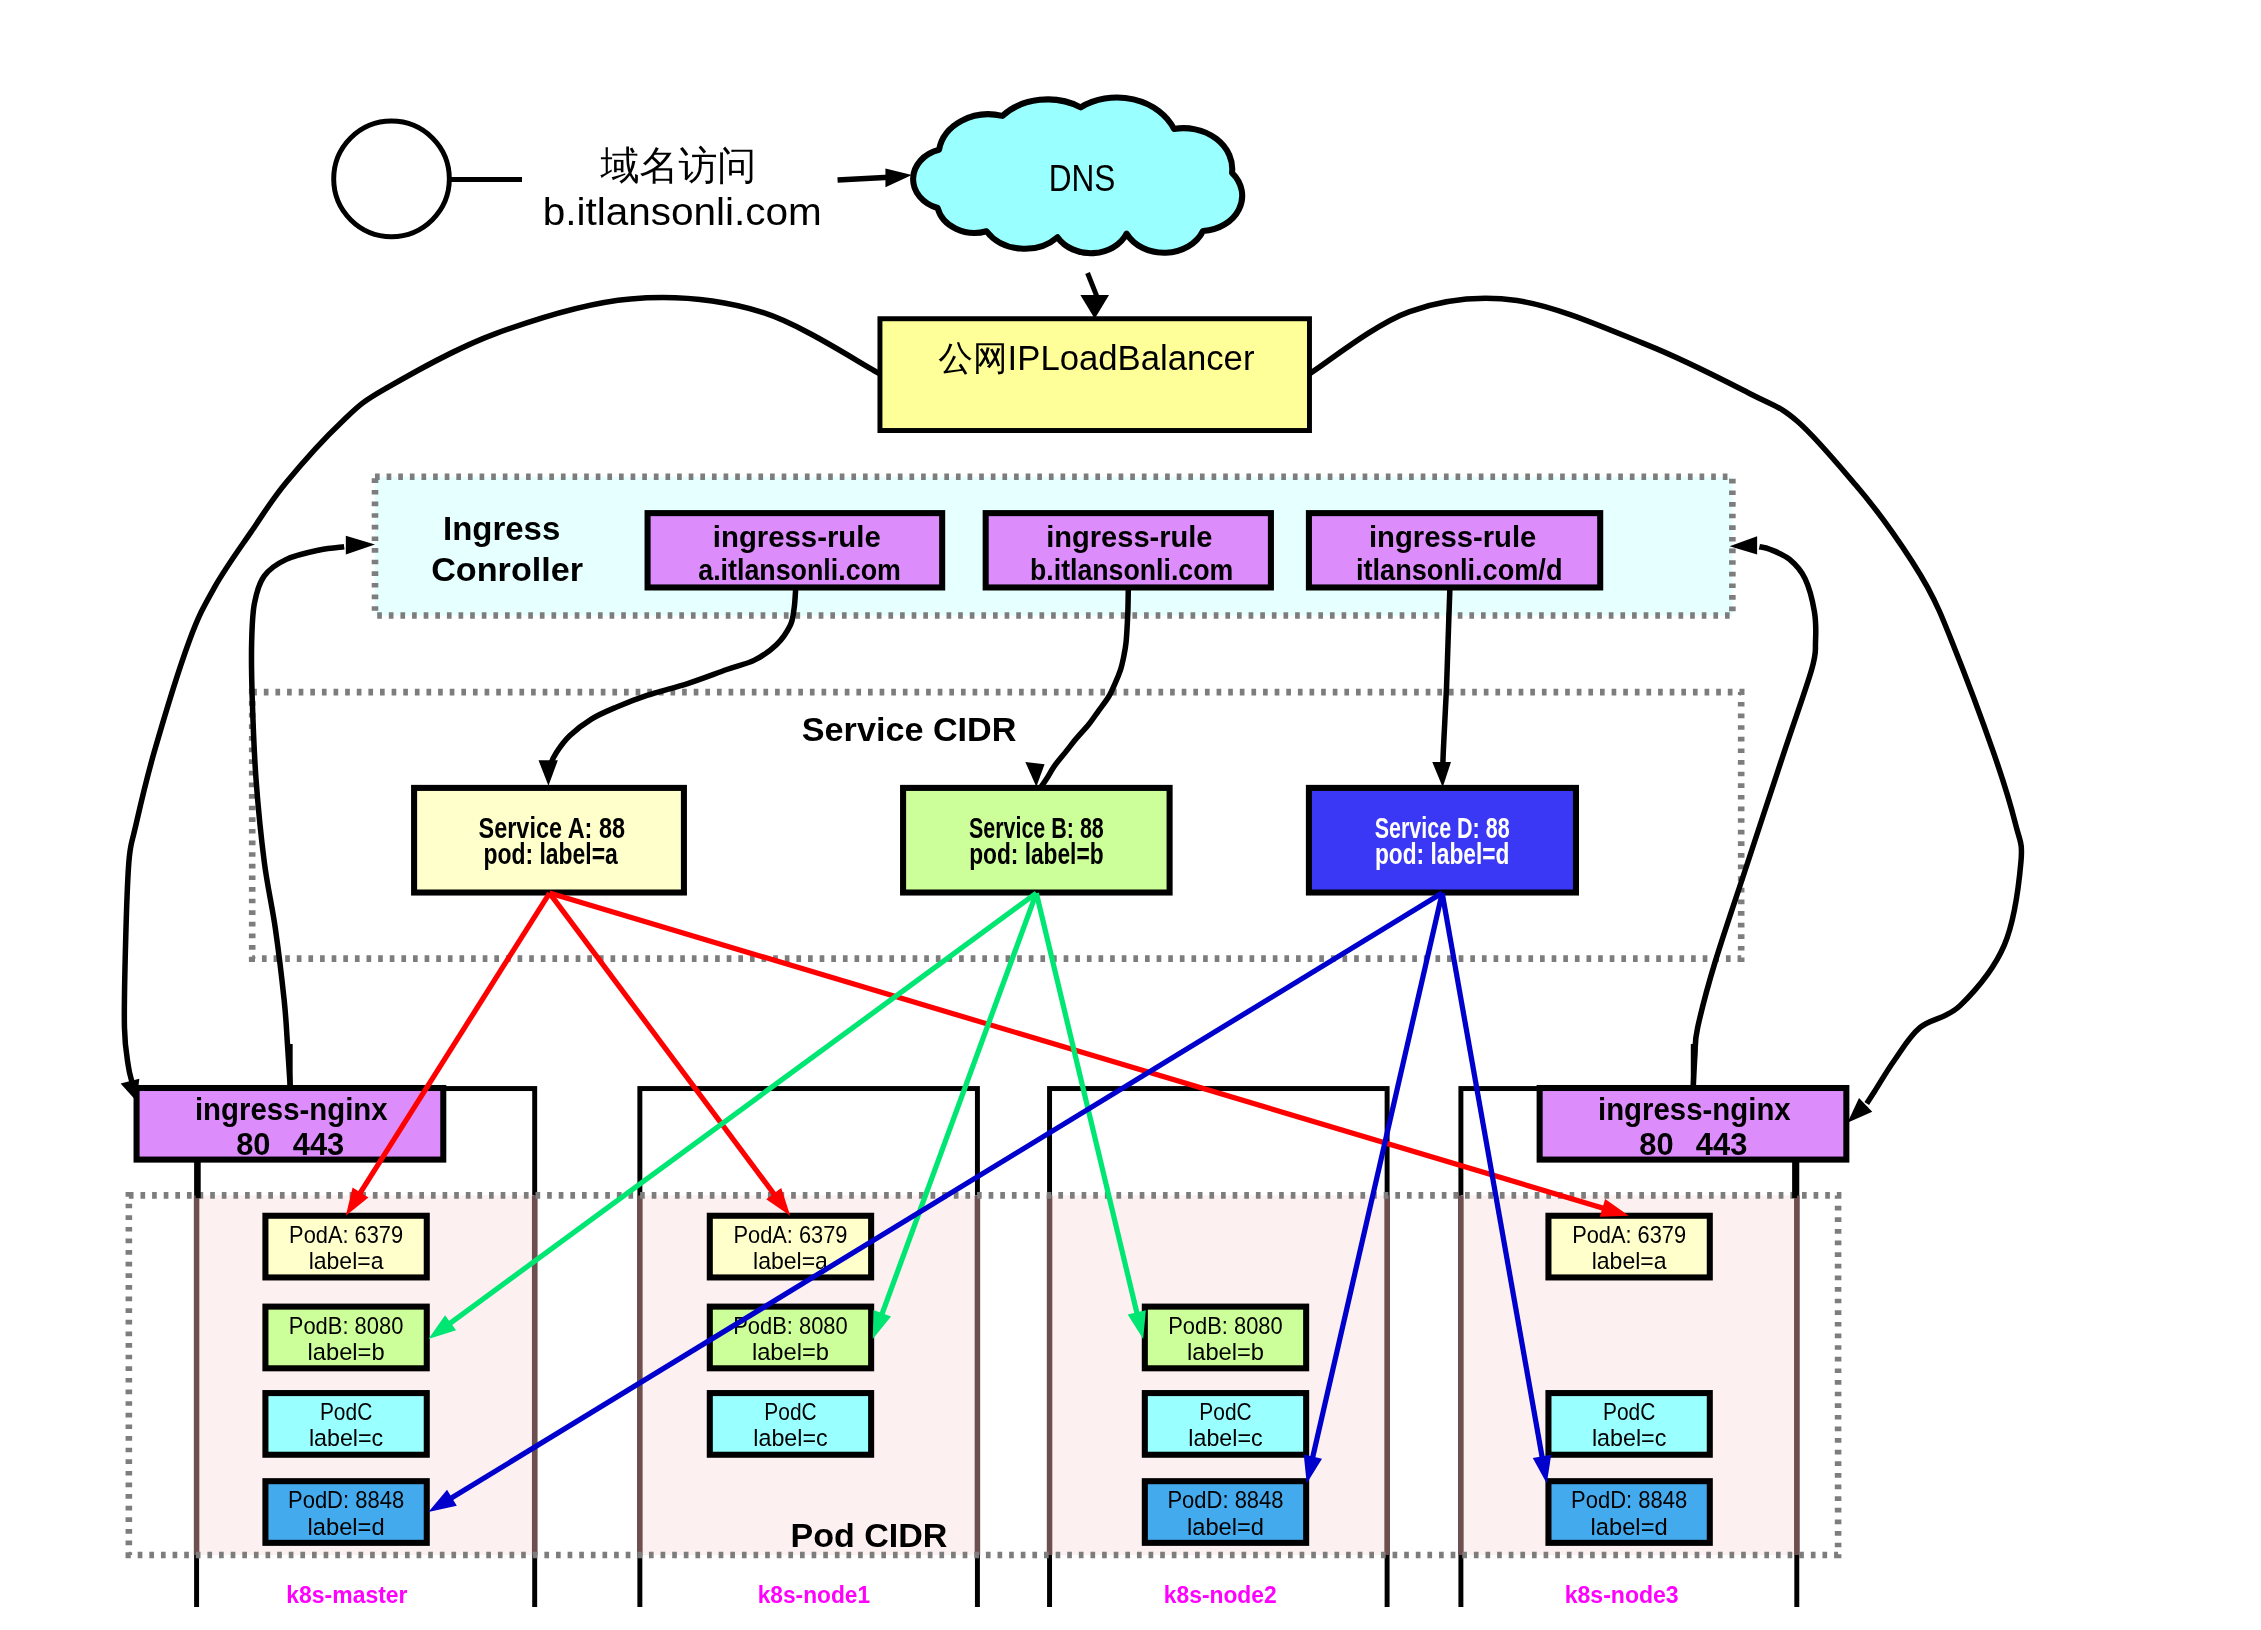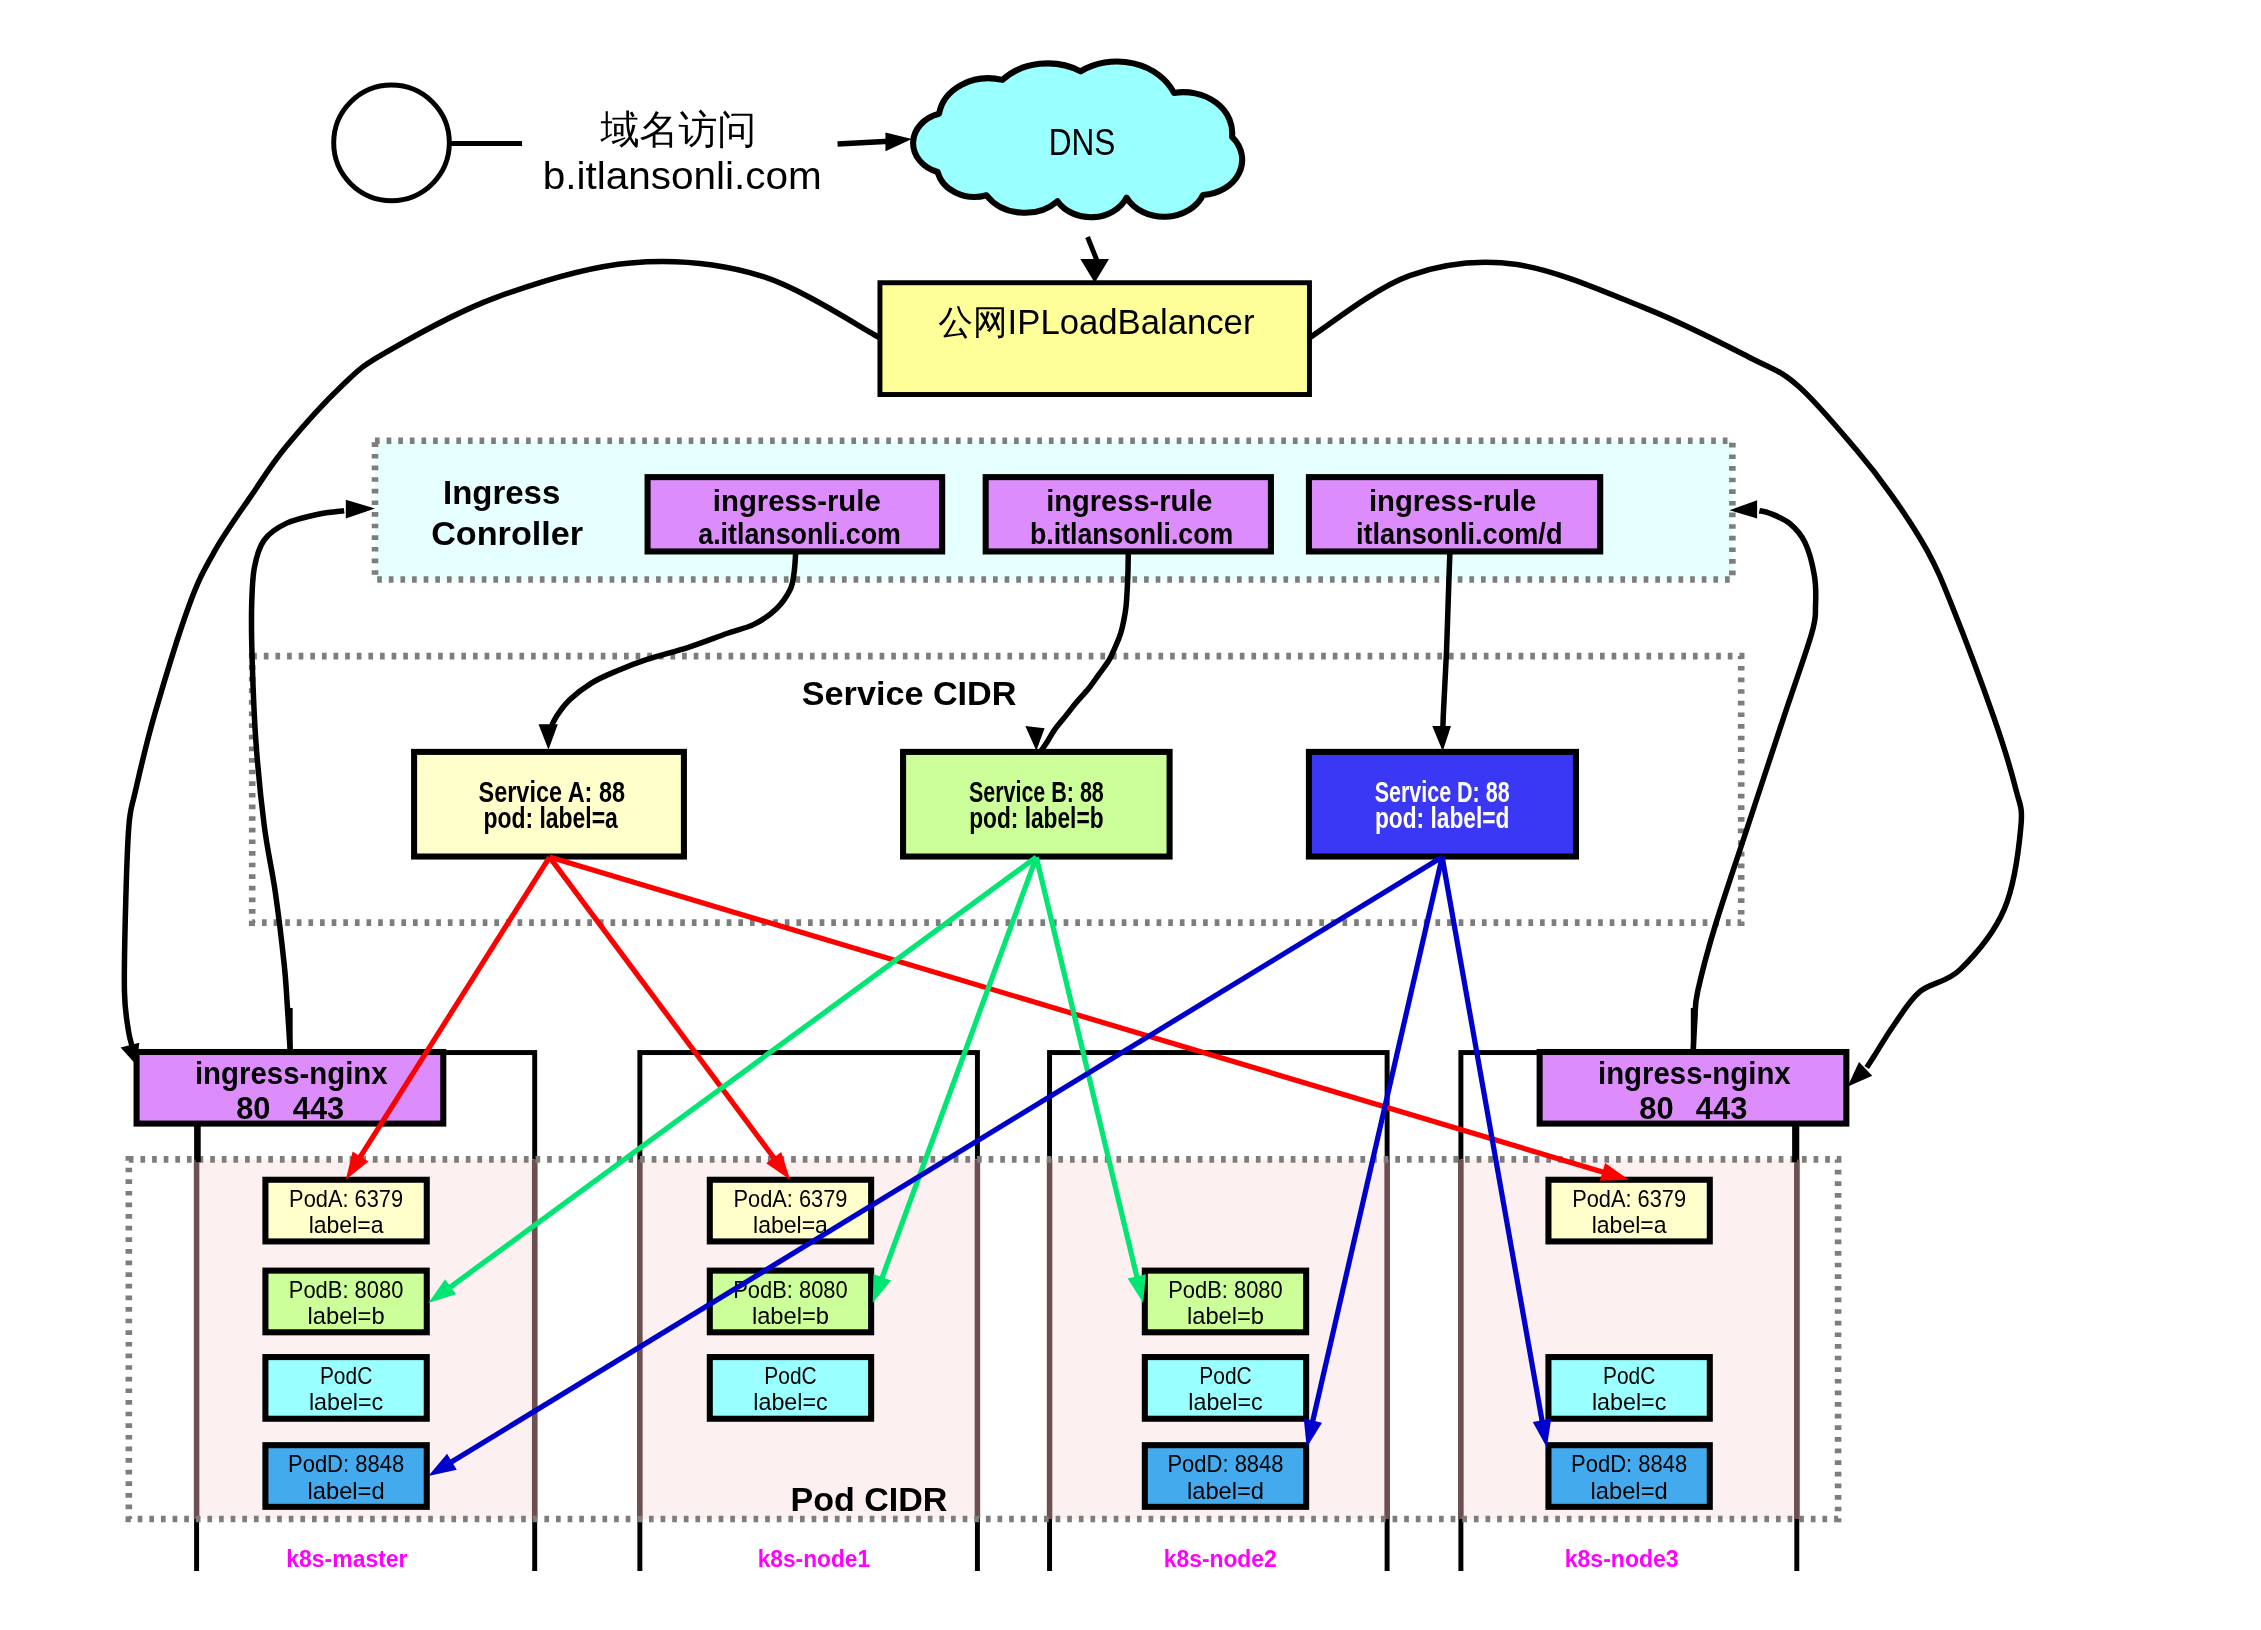--- a/index.html
+++ b/index.html
@@ -1,16 +1,16 @@
 <!DOCTYPE html>
 <html style="font-size:8.8px"><head>
 <meta charset="utf-8">
 <style>
   html,body{margin:0;padding:0;background:#ffffff;}
-  #page{position:relative;width:2261px;height:1571px;background:#ffffff;overflow:hidden;}
+  #page{position:relative;width:2261px;height:1571px;background:#ffffff;overflow:hidden;margin-top:36px;}
   svg{display:block;}
   text{font-family:"Liberation Sans","DejaVu Sans",sans-serif;}
 </style>
 </head>
 <body>
 
 <div id="page">
 <svg id="svg" width="2261" height="1631" viewBox="0 0 4106 2961" xmlns="http://www.w3.org/2000/svg">
   <rect x="0" y="0" width="4106" height="2961" fill="#ffffff"></rect>
 

